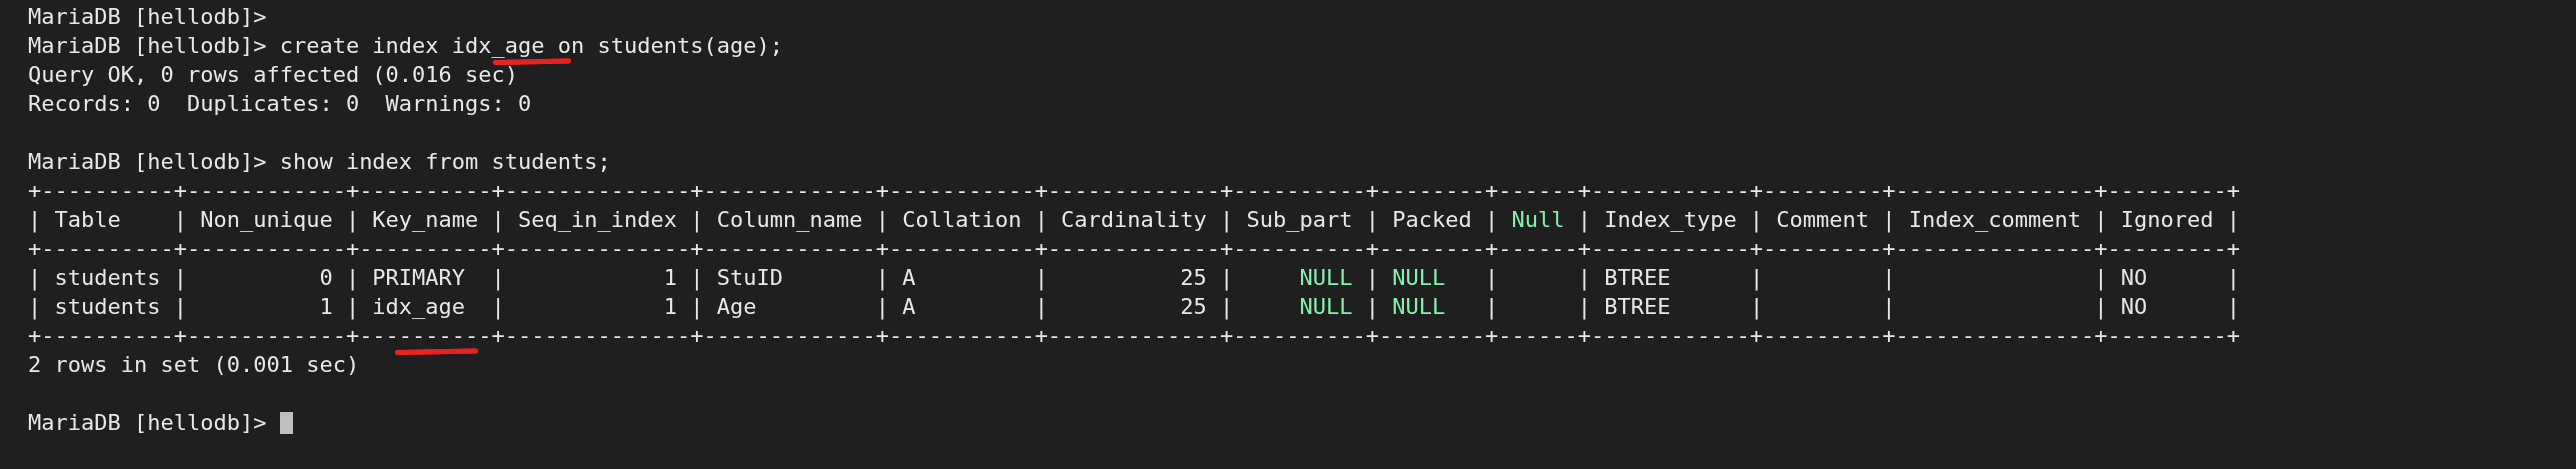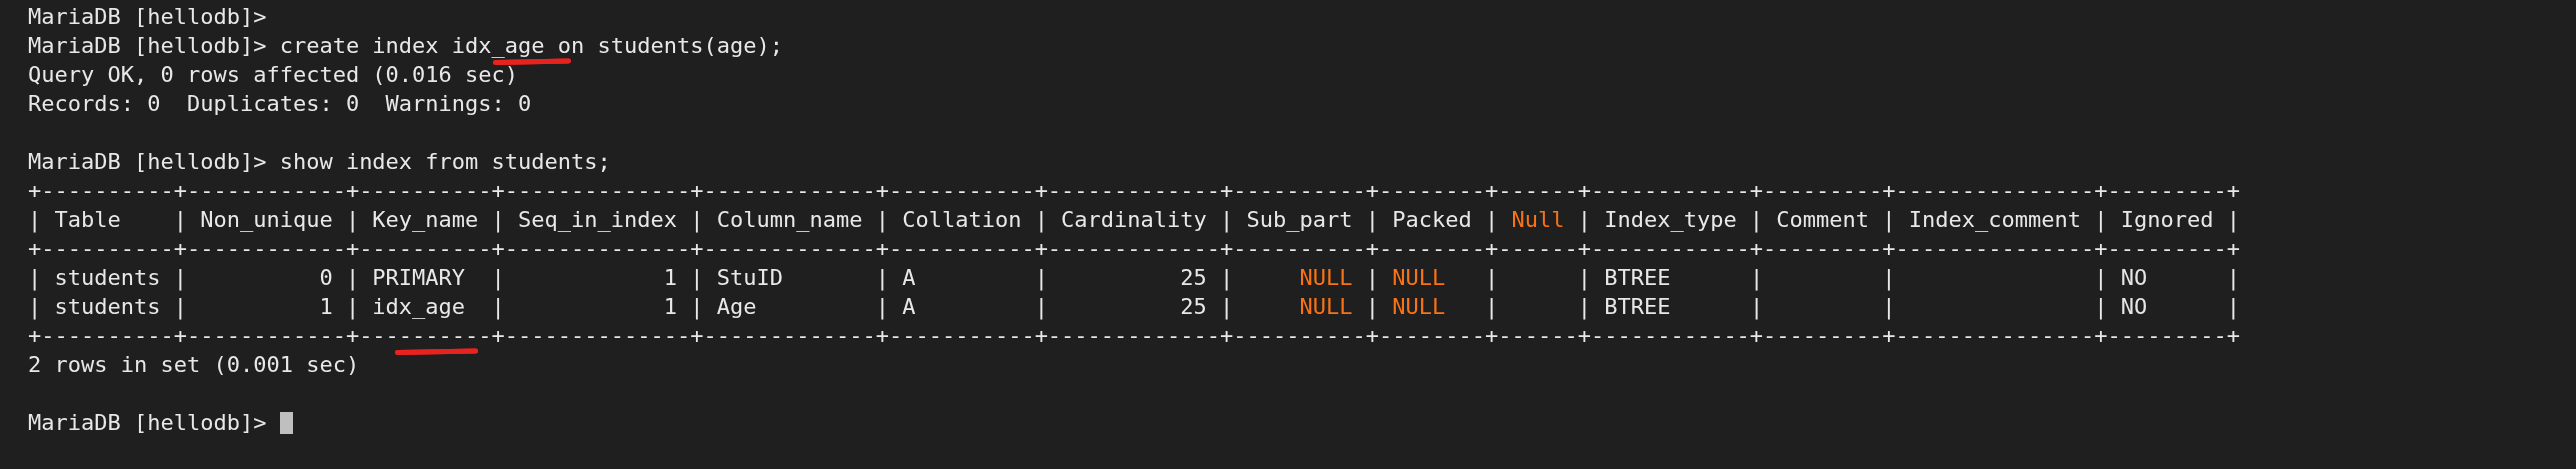--- a/index.html
+++ b/index.html
@@ -27,21 +27,21 @@
     white-space: pre;
     margin-left: 24px;
   }
   .line {
     height: 29px;
     white-space: pre;
     display: block;
   }
   .seg { white-space: pre; }
   .c-default { color: #e8e8e8; }
-  .c-magenta { color: #f97316; }
+  .c-magenta { color: #86efac; }
   .c-red     { color: #e5e5e5; }
   .cursor {
     display: inline-block;
     width: 13px;
     height: 22px;
     background: #bfbfbf;
     vertical-align: -4.3px;
   }
   
   .annot {

